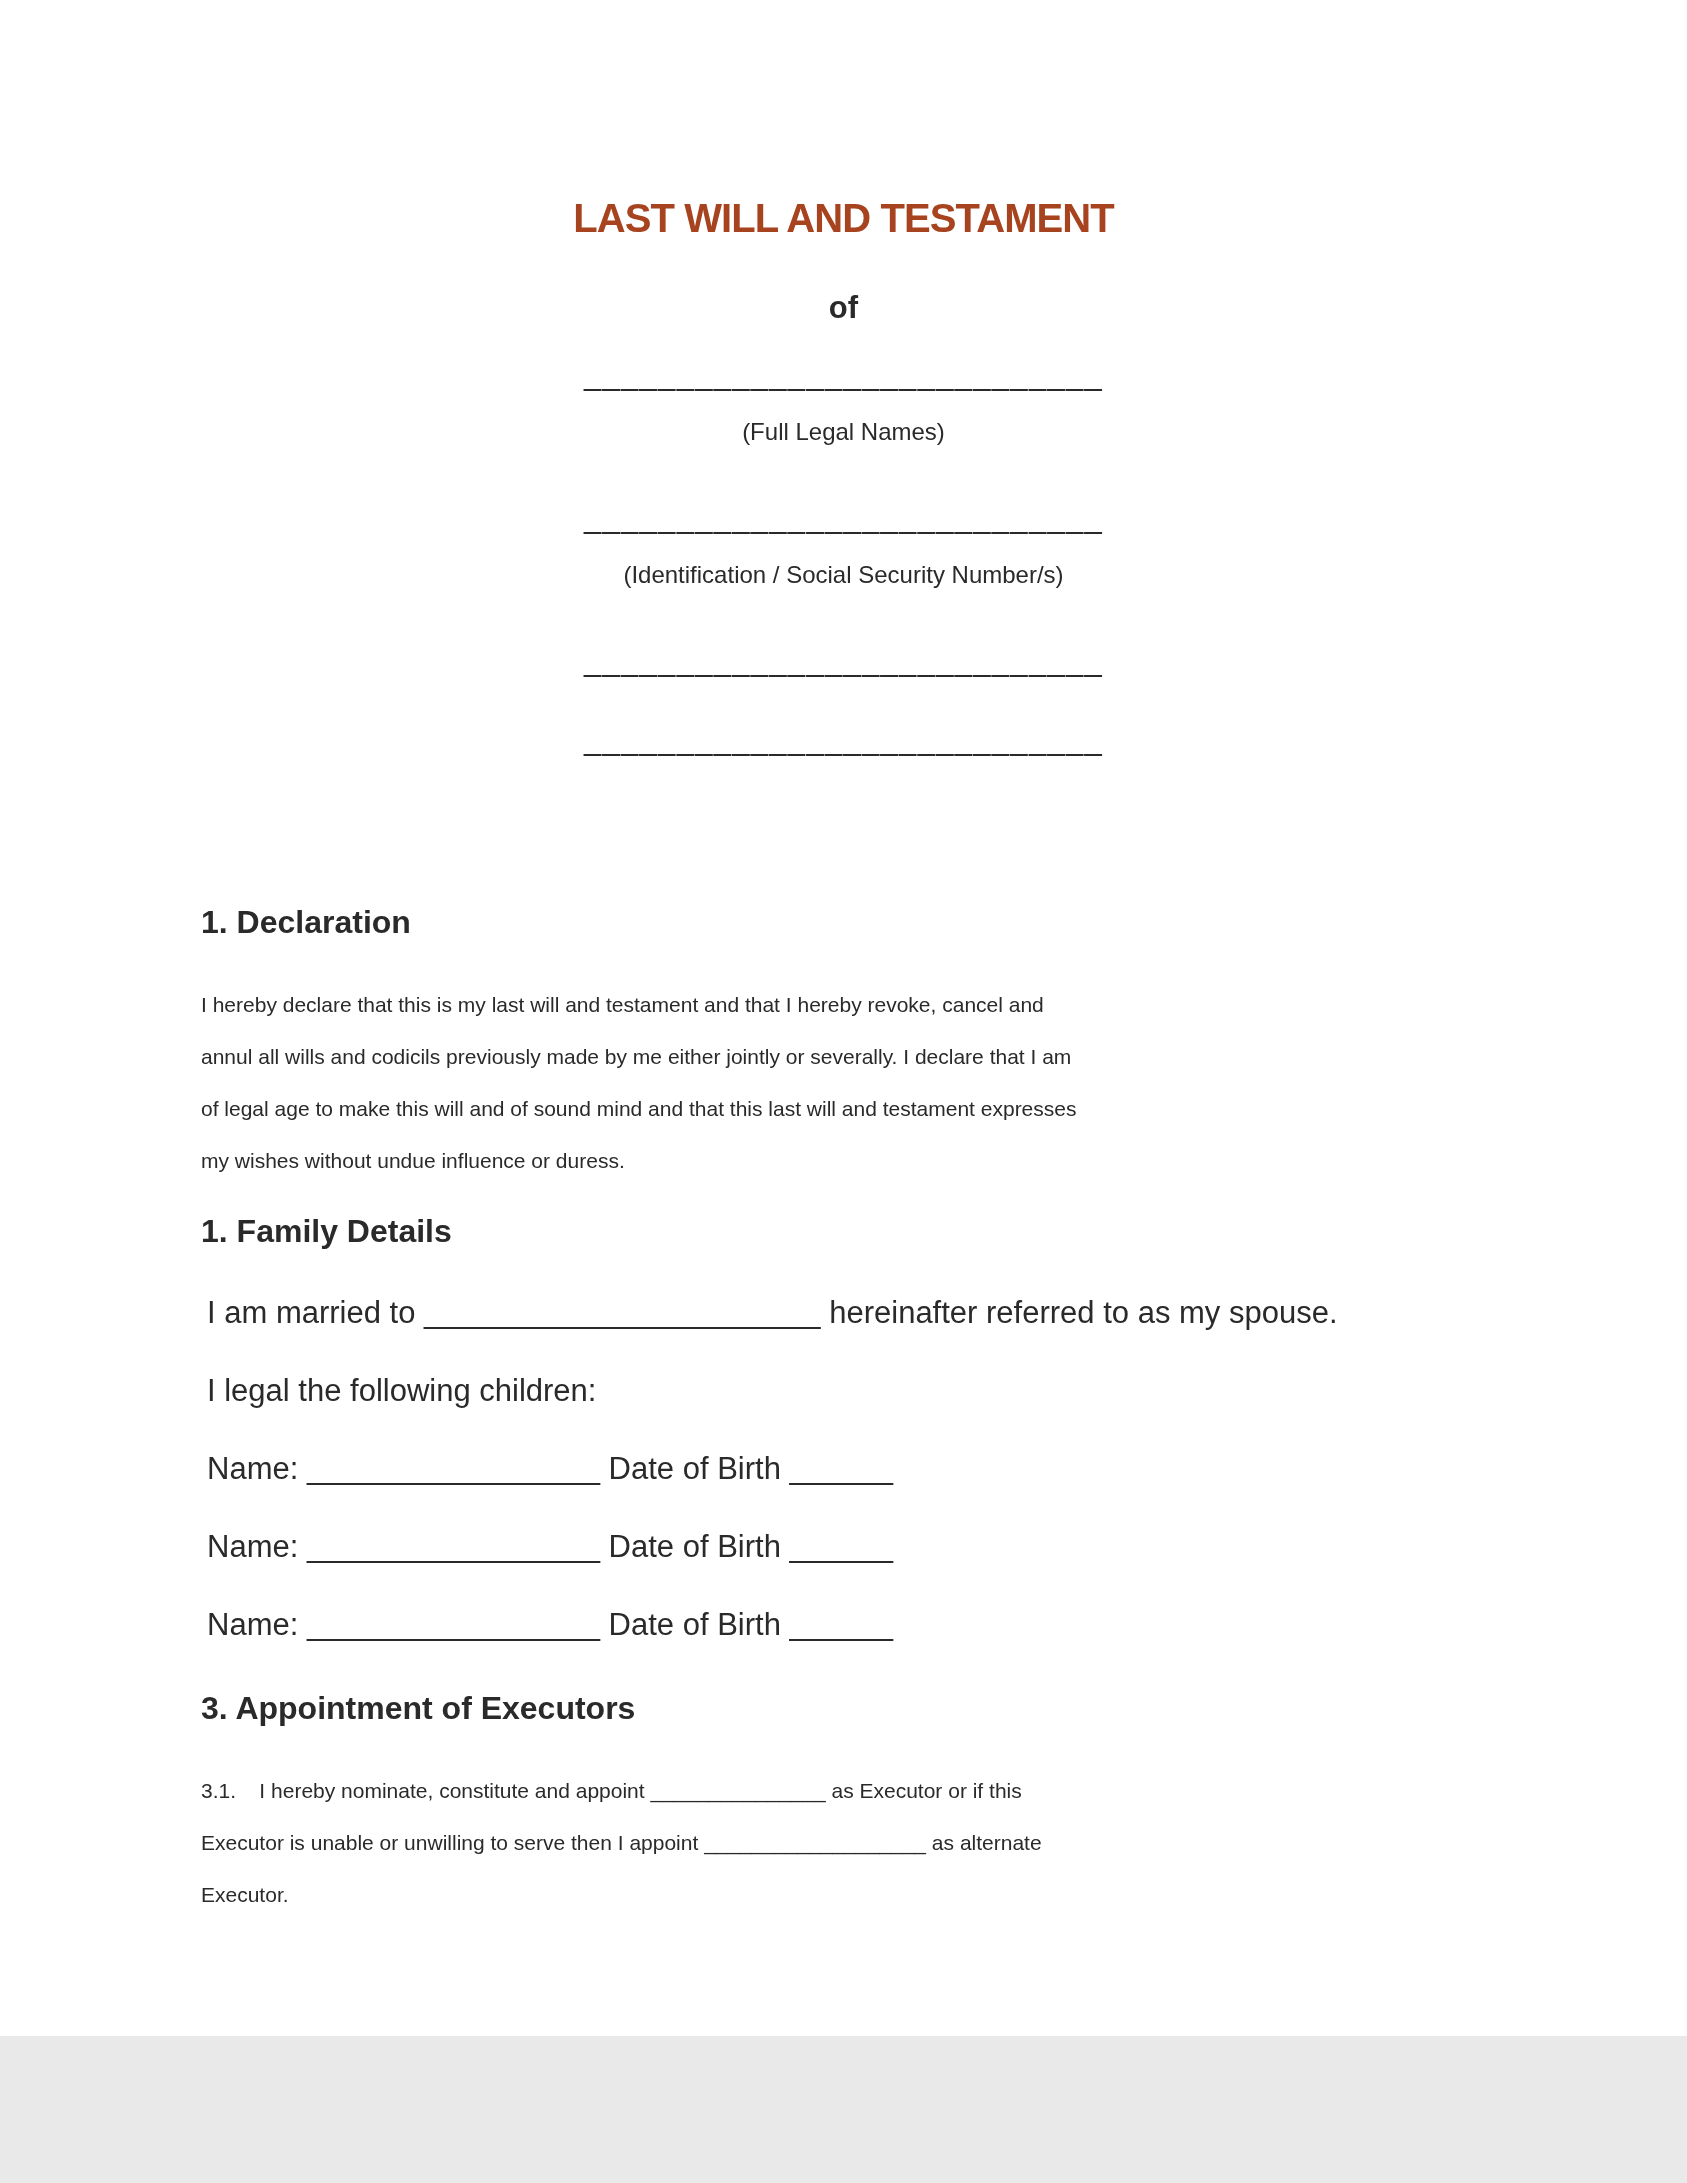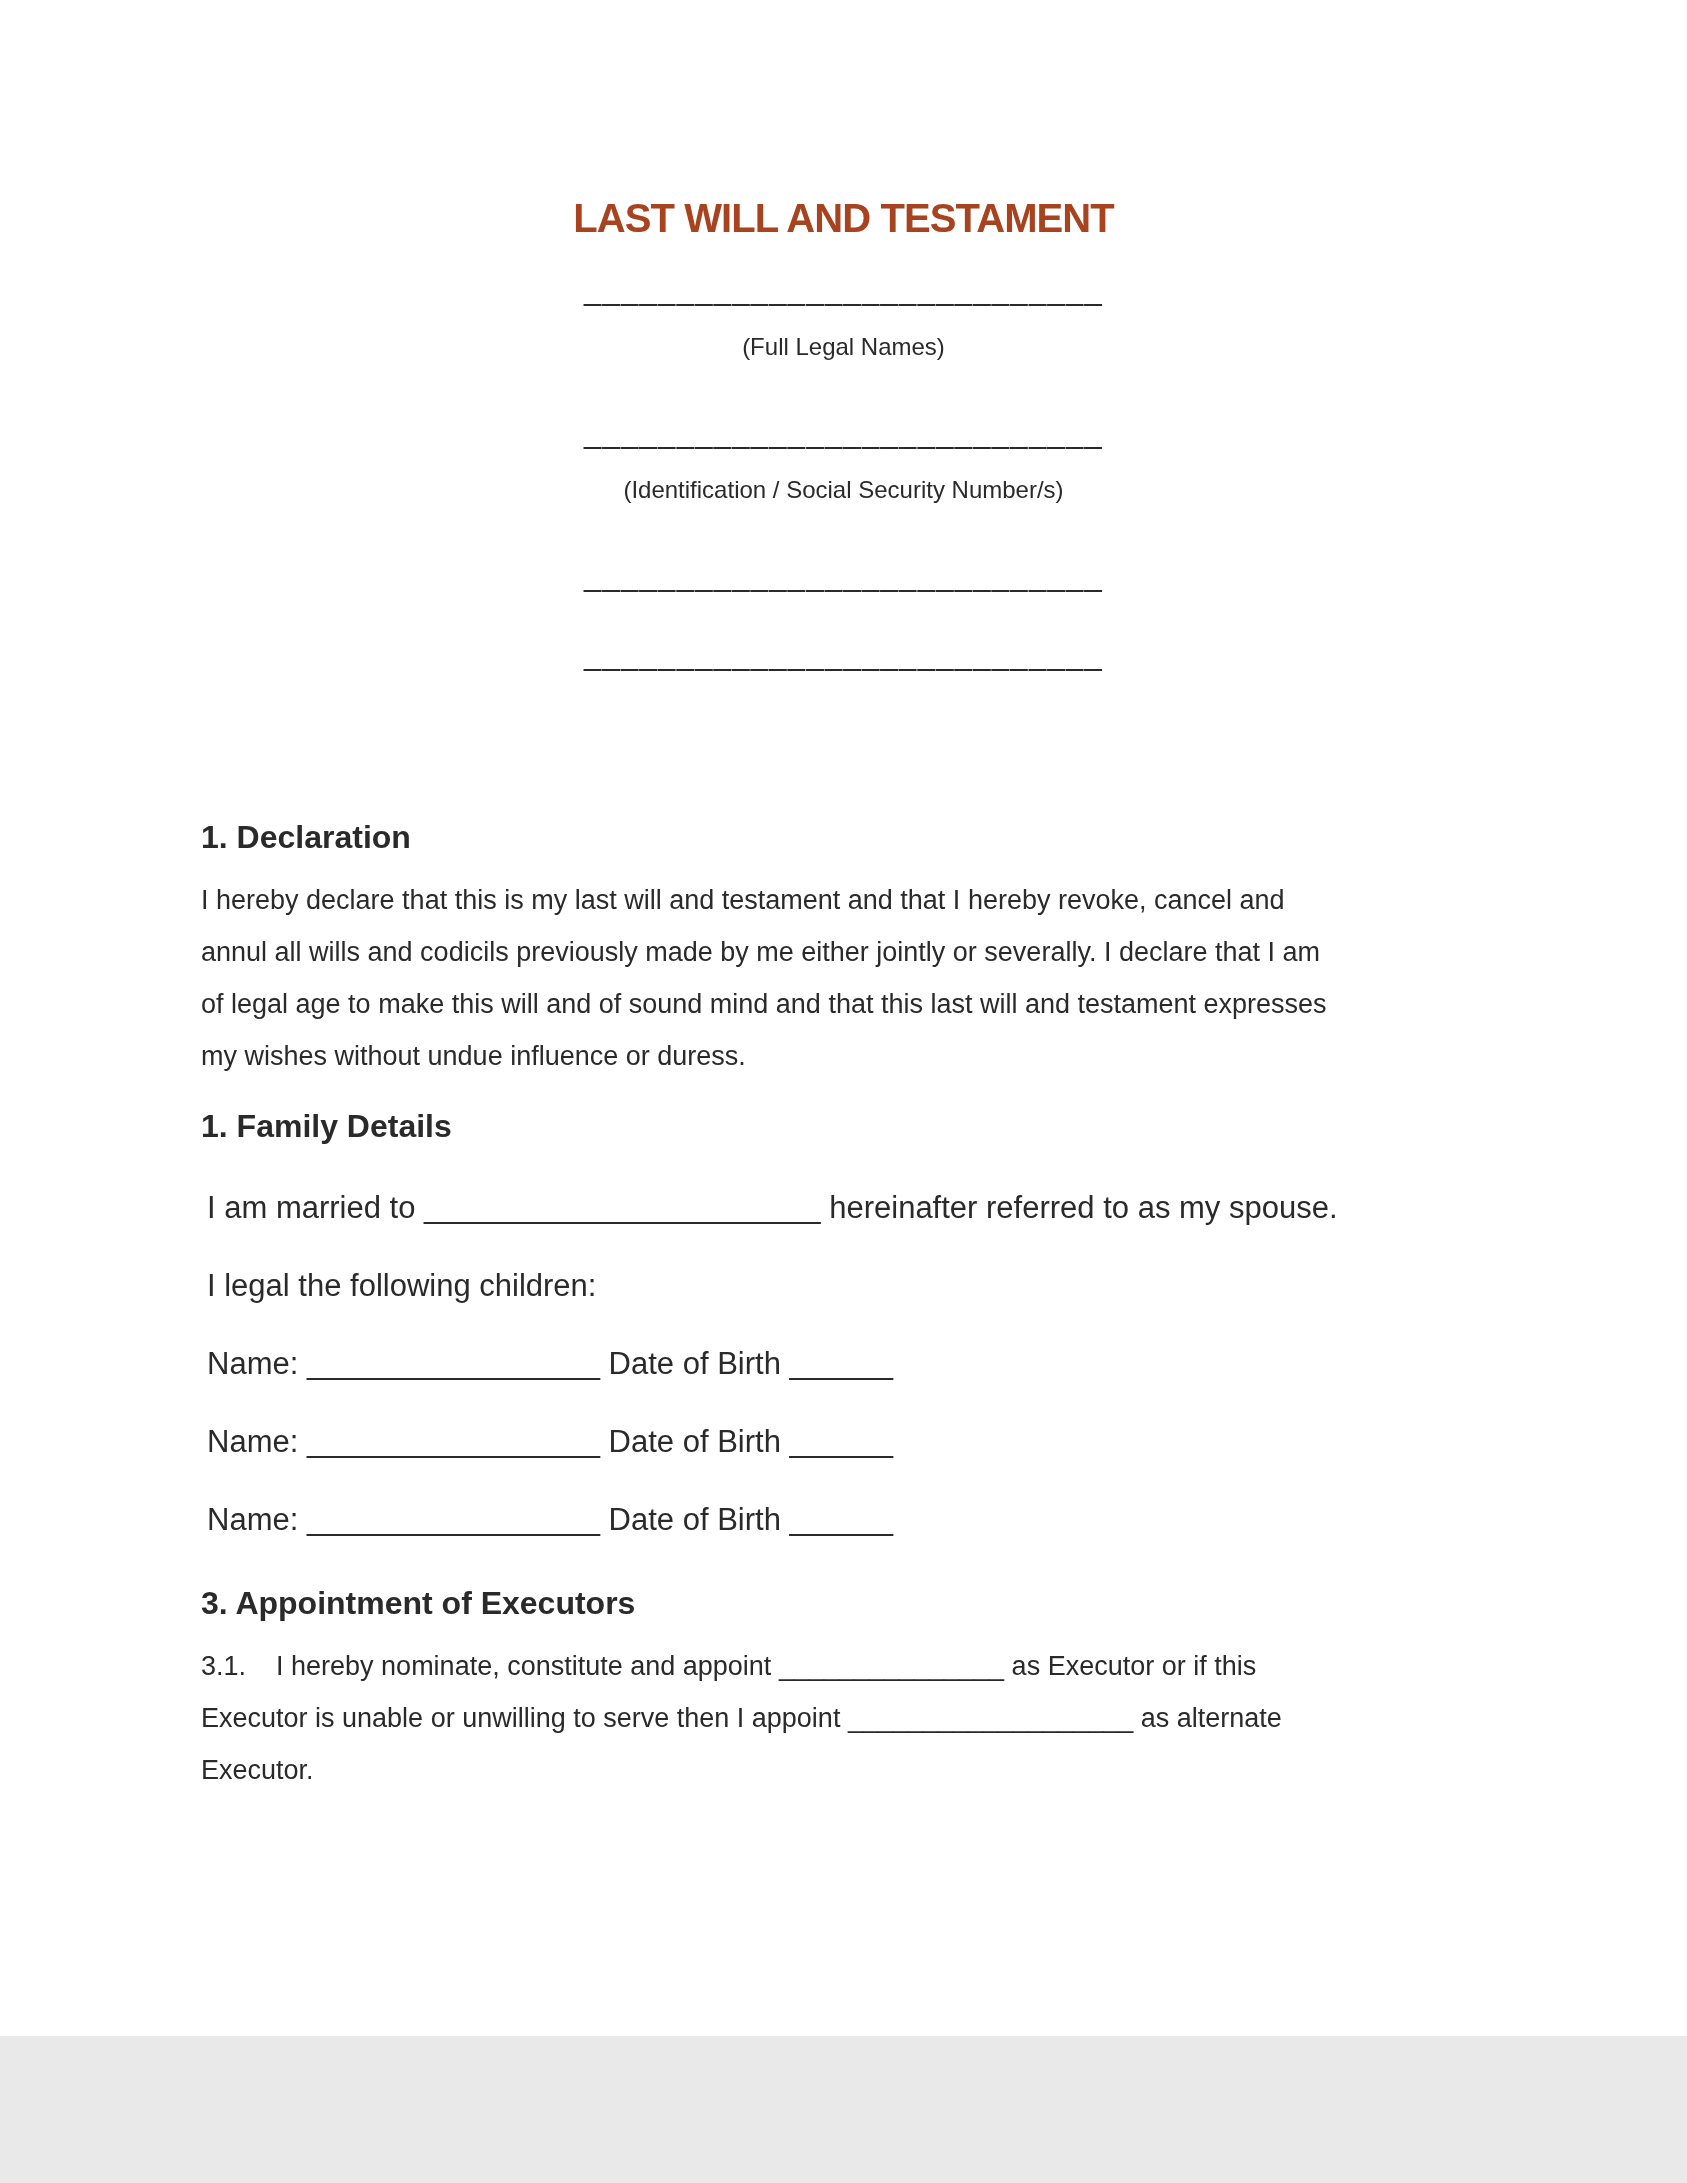--- a/index.html
+++ b/index.html
@@ -48,41 +48,42 @@
   }
   .sec-heading {
     font-size: 32px;
     font-weight: bold;
     line-height: 38px;
   }
   .h-1 { margin-top: 145px; }
   .h-2 { margin-top: 24.5px; }
   .h-3 { margin-top: 45px; }
   .para {
-    font-size: 27px;
+    font-size: 21px;
     line-height: 52px;
     white-space: pre;
-    margin-top: 18px;
+    margin-top: 38px;
   }
   .single-line {
     font-size: 31px;
     line-height: 38px;
     white-space: pre;
     margin-top: 40px;
     margin-left: 6px;
   }
   .married { margin-top: 44px; }
 </style>
 </head>
 <body>
 
 <div class="page">
 
   <div class="header">
     <div class="doc-title">LAST WILL AND TESTAMENT</div>
+    <div class="doc-of">of</div>
 
     <div class="fill-line">____________________________</div>
     <div class="field-label">(Full Legal Names)</div>
 
     <div class="fill-line gap-md">____________________________</div>
     <div class="field-label">(Identification / Social Security Number/s)</div>
 
     <div class="fill-line gap-lg">____________________________</div>
 
     <div class="fill-line gap-sm">____________________________</div>

